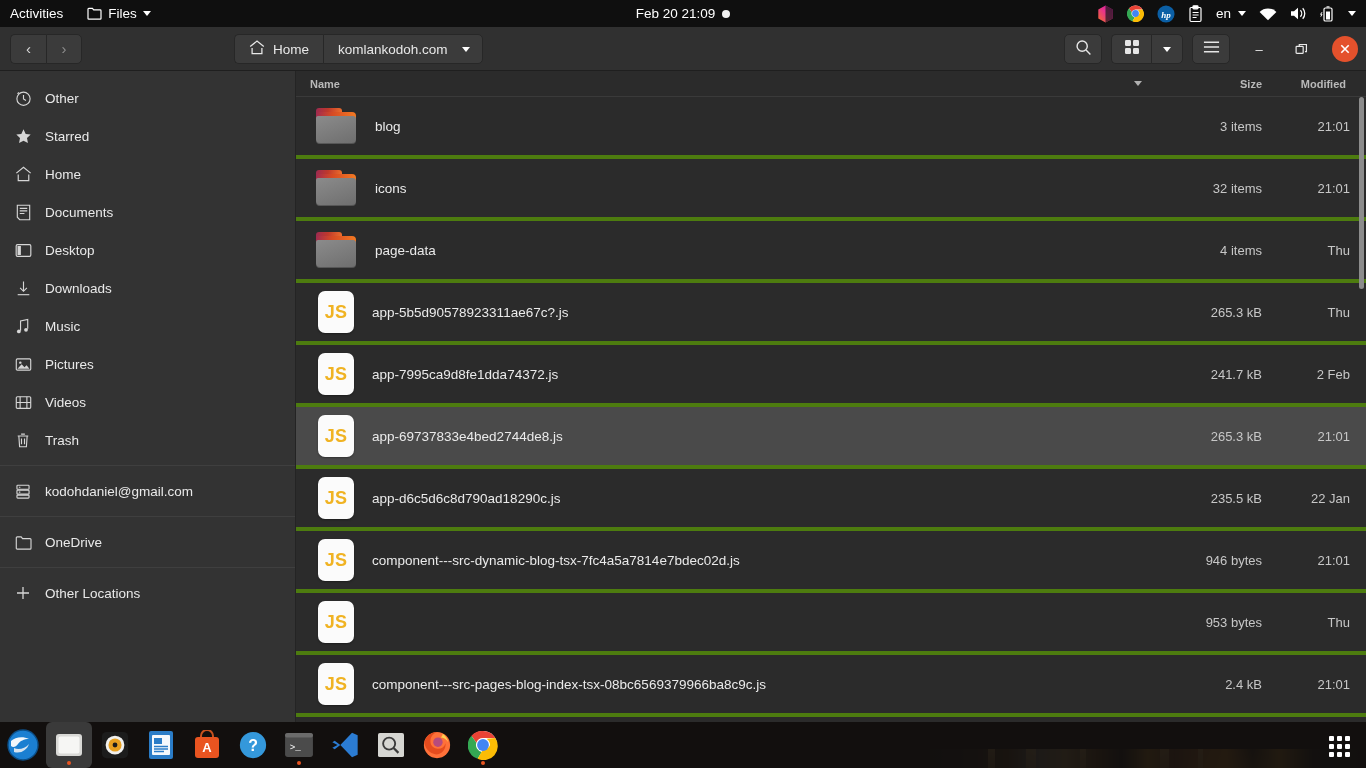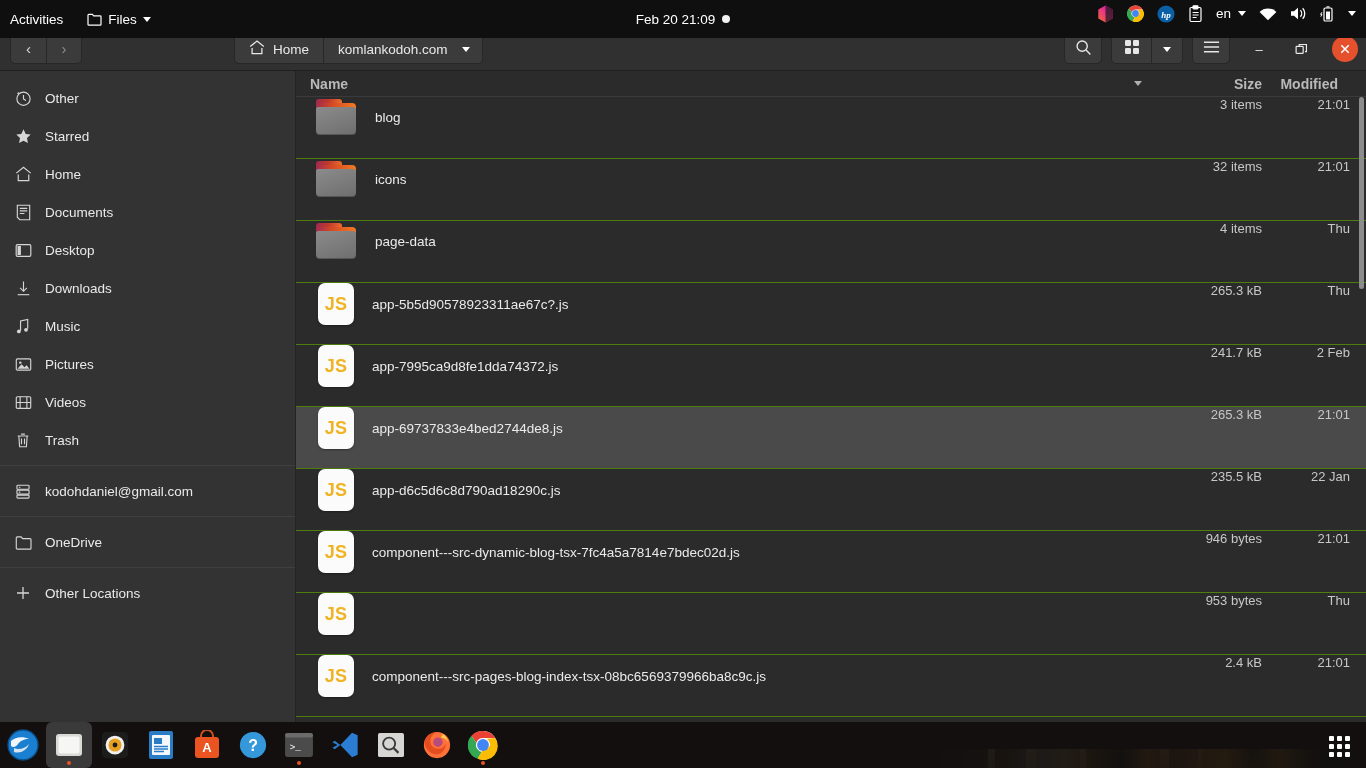--- a/index.html
+++ b/index.html
@@ -7,21 +7,21 @@
     width: 1366px; height: 768px;
     overflow: hidden;
     background: #1b1b1b;
     font-family: "Liberation Sans", sans-serif;
     color: #e6e6e6;
     -webkit-font-smoothing: antialiased;
   }
 
   
   #topbar {
-    position: absolute; left: 0; top: 0; width: 1366px; height: 38px;
+    position: absolute; left: 0; top: 0; width: 1366px; height: 27px;
     background: #0f0f0f;
     display: flex; align-items: center;
     font-size: 13.5px; color: #ffffff;
     z-index: 40;
   }
   #topbar .tb-activities { padding: 0 14px 0 10px; line-height: 27px; }
   #topbar .tb-app { display: flex; align-items: center; gap: 6px; padding: 0 10px; line-height: 27px; }
   #topbar .tb-clock {
     position: absolute; left: 0; right: 0; margin: 0 auto;
     width: 260px; text-align: center;
@@ -129,34 +129,34 @@
     padding-left: 14px; font-size: 13.5px; color: #e9e9e9;
   }
   .side-sep { height: 1px; background: #3f3f3f; margin: 6px 0; }
   .side-ico { width: 18px; height: 18px; display: flex; align-items: center; justify-content: center; color: #d6d6d6; flex: none; }
 
   
   #filelist { flex: 1; background: #2b2b2b; position: relative; overflow: hidden; }
   #colhead {
     height: 26px; display: flex; align-items: center;
     border-bottom: 1px solid #3a3a3a;
-    font-size: 14px; color: #b9b9b9; font-weight: bold;
+    font-size: 11px; color: #b9b9b9; font-weight: bold;
     background: #2b2b2b;
   }
   .ch-name { flex: 1; padding-left: 14px; display: flex; align-items: center; justify-content: space-between; padding-right: 8px; }
   .ch-size { width: 112px; text-align: right; }
-  .ch-mod  { width: 104px; text-align: right; padding-right: 28px; }
+  .ch-mod  { width: 104px; text-align: right; padding-right: 20px; }
   .sort-caret {
     width: 0; height: 0; border-left: 4.5px solid transparent;
     border-right: 4.5px solid transparent; border-top: 5px solid #b0b0b0;
   }
 
   .row {
-    height: 62px; display: flex; align-items: flex-start;
-    border-bottom: 1px solid #4d7c0f;
+    height: 62px; display: flex; align-items: center;
+    border-bottom: 4px solid #4d7c0f;
     font-size: 13.5px; color: #eaeaea;
   }
   .row.selected { background: #4a4a4a; }
   .row .cell-name { flex: 1; display: flex; align-items: center; gap: 18px; padding-left: 19px; min-width: 0; }
   .row .fname { overflow: hidden; white-space: nowrap; text-overflow: ellipsis; }
   .row .cell-size { width: 112px; text-align: right; color: #c7c7c7; font-size: 13px; }
   .row .cell-mod  { width: 104px; text-align: right; padding-right: 16px; color: #c7c7c7; font-size: 13px; }
 
   
   .ic { width: 42px; height: 40px; flex: none; position: relative; }

